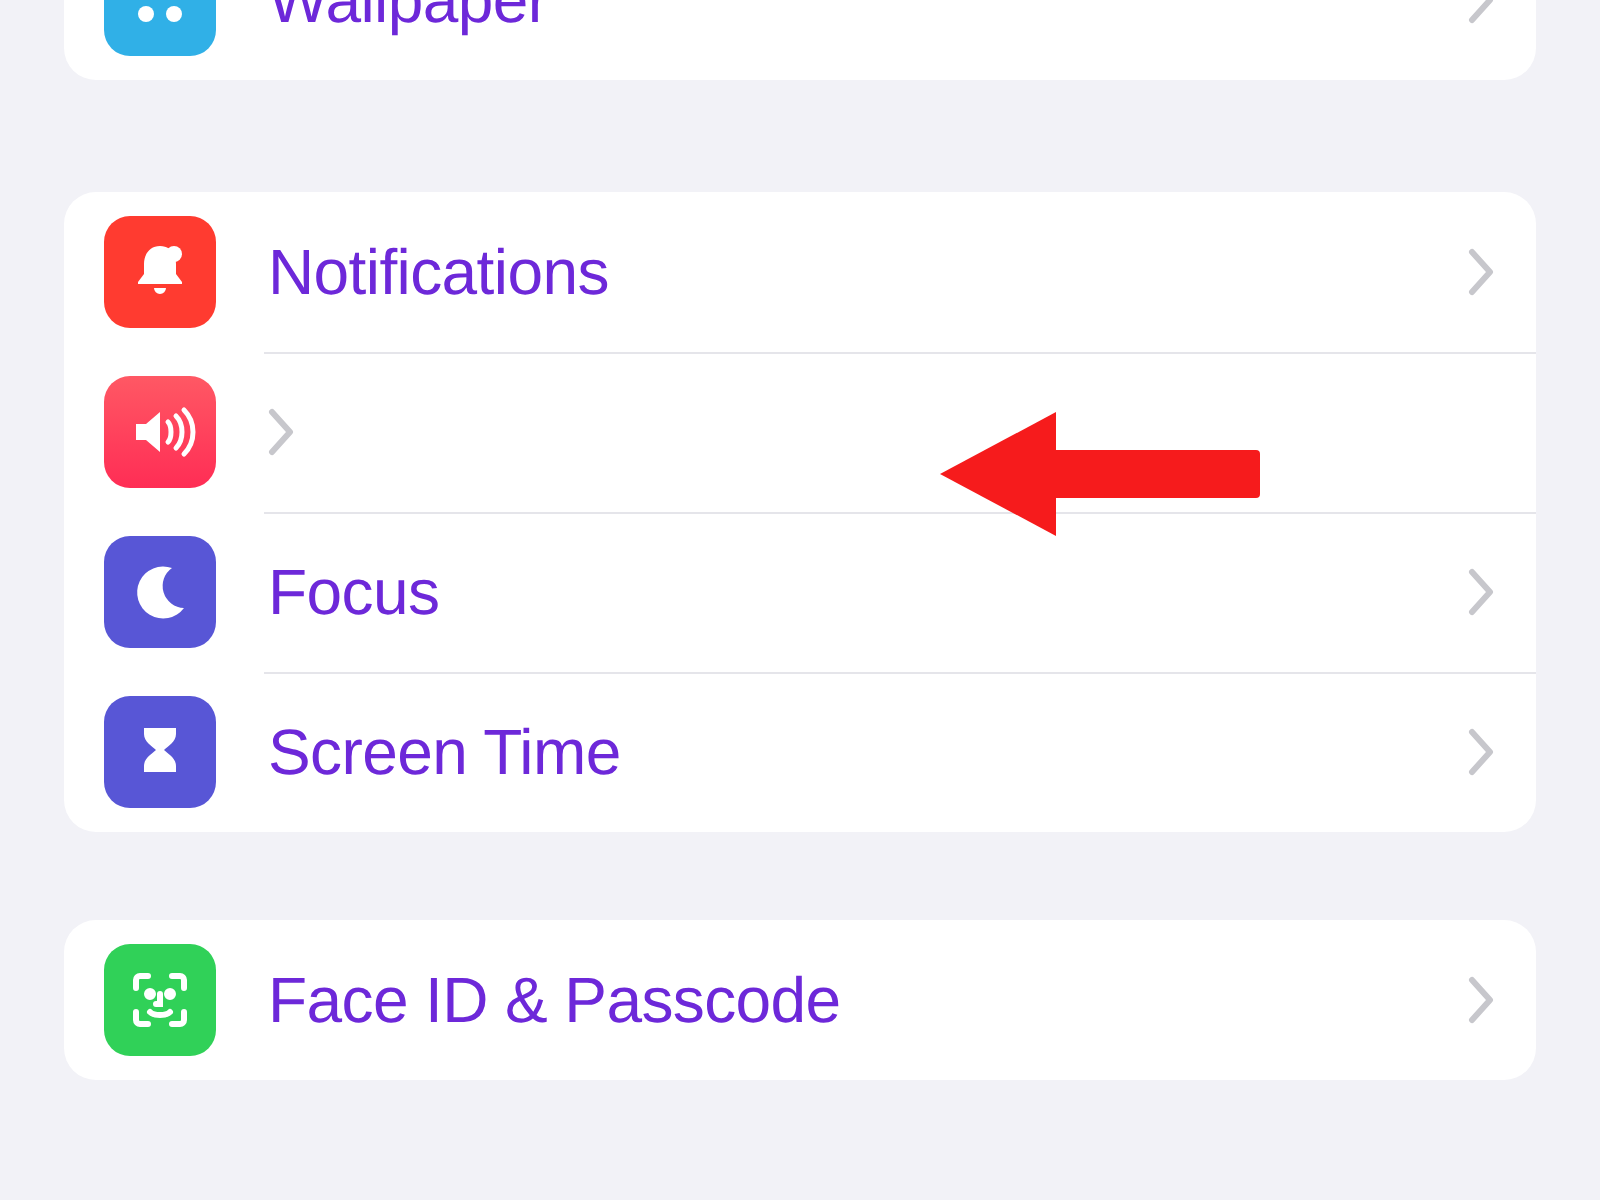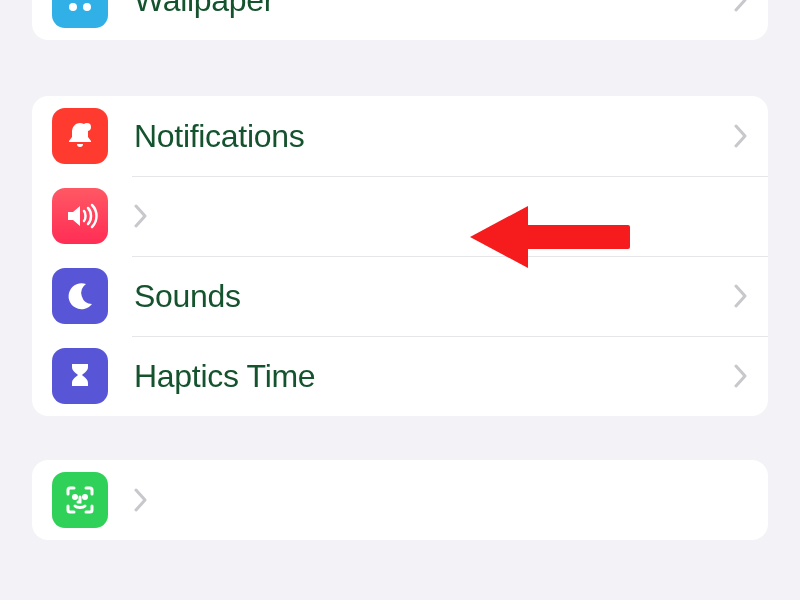--- a/index.html
+++ b/index.html
@@ -43,21 +43,21 @@
     border-radius: 13px;
     flex: 0 0 56px;
     display: flex;
     align-items: center;
     justify-content: center;
     margin-right: 26px;
   }
   .label {
     flex: 1;
     font-size: 32px;
-    color: #14532d;
+    color: #6d28d9;
     letter-spacing: -0.3px;
   }
   .chev {
     flex: 0 0 auto;
     color: #c7c7cc;
   }
   .chev svg { display: block; }
   .arrow {
     position: absolute;
     pointer-events: none;
@@ -114,54 +114,55 @@
           <path d="M2 2 L11 12 L2 22" stroke="#c7c7cc" stroke-width="3" fill="none" stroke-linecap="round" stroke-linejoin="round"></path>
         </svg>
     </div>
   </div>
   <div class="row">
     <div class="icon-box" style="background:#5856d6">
       <svg width="36" height="36" viewBox="0 0 36 36">
           <path fill="#fff" d="M24 6a13 13 0 1 0 6 20 11 11 0 0 1-6-20z"></path>
         </svg>
     </div>
-    <div class="label">Sounds</div>
+    <div class="label">Focus</div>
     <div class="chev">
       <svg width="14" height="24" viewBox="0 0 14 24">
           <path d="M2 2 L11 12 L2 22" stroke="#c7c7cc" stroke-width="3" fill="none" stroke-linecap="round" stroke-linejoin="round"></path>
         </svg>
     </div>
   </div>
   <div class="row">
     <div class="icon-box" style="background:#5856d6">
       <svg width="36" height="36" viewBox="0 0 36 36">
           <path fill="#fff" d="M10 6h16v3c0 4-4 6-6 8 2 2 6 4 6 8v3H10v-3c0-4 4-6 6-8-2-2-6-4-6-8V6z"></path>
         </svg>
     </div>
-    <div class="label">Haptics Time</div>
+    <div class="label">Screen Time</div>
     <div class="chev">
       <svg width="14" height="24" viewBox="0 0 14 24">
           <path d="M2 2 L11 12 L2 22" stroke="#c7c7cc" stroke-width="3" fill="none" stroke-linecap="round" stroke-linejoin="round"></path>
         </svg>
     </div>
   </div>
 </div>
 
 <div class="group last">
   <div class="row">
     <div class="icon-box" style="background:#30d158">
       <svg width="36" height="36" viewBox="0 0 36 36">
           <g fill="none" stroke="#fff" stroke-width="3" stroke-linecap="round">
             <path d="M6 12V8a2 2 0 0 1 2-2h4M30 12V8a2 2 0 0 0-2-2h-4M6 24v4a2 2 0 0 0 2 2h4M30 24v4a2 2 0 0 1-2 2h-4"></path>
             <circle cx="13" cy="15" r="1.5" fill="#fff"></circle>
             <circle cx="23" cy="15" r="1.5" fill="#fff"></circle>
             <path d="M18 15v5h-2M13 24c2 2 8 2 10 0"></path>
           </g>
         </svg>
     </div>
+    <div class="label">Face ID &amp; Passcode</div>
     <div class="chev">
       <svg width="14" height="24" viewBox="0 0 14 24">
           <path d="M2 2 L11 12 L2 22" stroke="#c7c7cc" stroke-width="3" fill="none" stroke-linecap="round" stroke-linejoin="round"></path>
         </svg>
     </div>
   </div>
 </div>
 
 <div class="arrow" style="left:470px; top:200px;">
   <svg width="160" height="70" viewBox="0 0 160 70">

